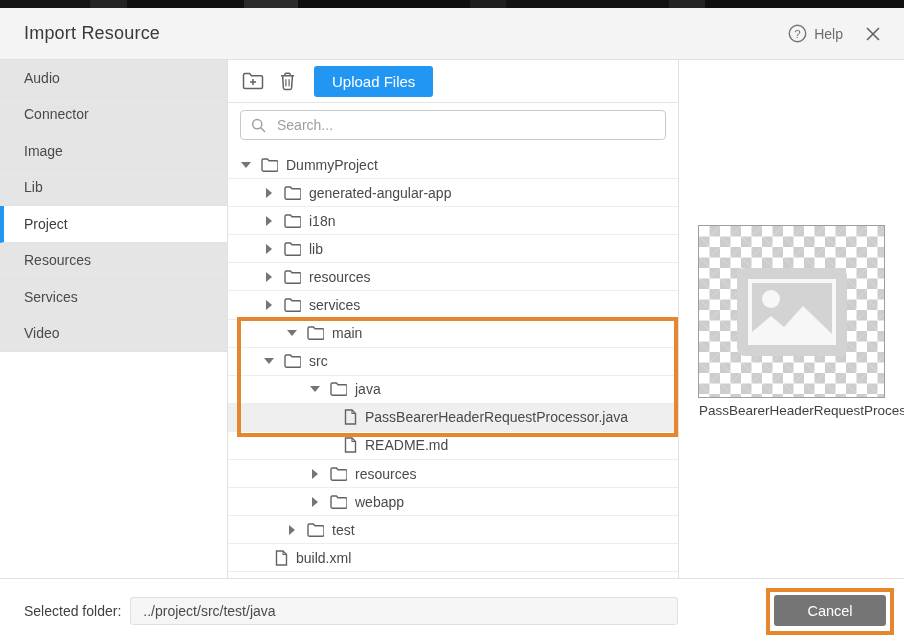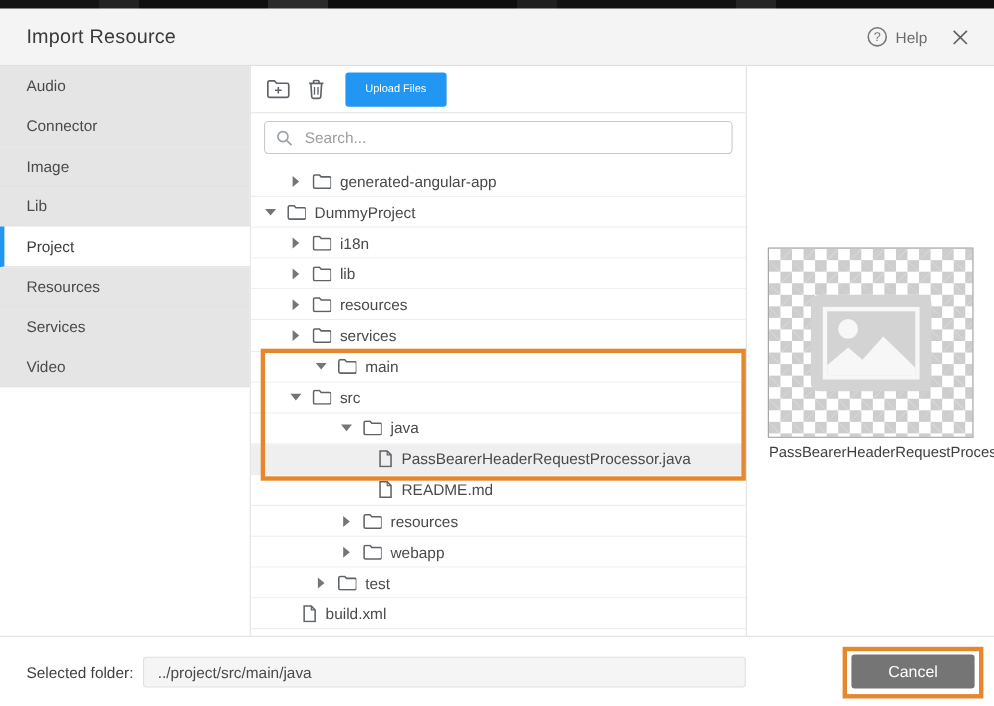--- a/index.html
+++ b/index.html
@@ -46,21 +46,21 @@
   .toolbar{
     height:43px;border-bottom:1px solid #e4e4e4;display:flex;align-items:center;
     padding-left:10px;box-sizing:border-box;
   }
   .tool-icon-btn{
     width:30px;height:30px;display:flex;align-items:center;justify-content:center;
     cursor:pointer;margin-right:4px;
   }
   .upload-btn{
     margin-left:8px;background:var(--accent-blue,#2196f3);color:#fff;border:none;
-    border-radius:3px;height:31px;padding:0 18px;font-size:10px;font-weight:500;
+    border-radius:3px;height:31px;padding:0 18px;font-size:15px;font-weight:500;
     font-family:inherit;cursor:pointer;
   }
   .searchbar{
     margin:7px 12px 0;height:30px;border:1px solid #c9c9c9;border-radius:4px;
     display:flex;align-items:center;padding:0 10px;gap:9px;box-sizing:border-box;background:#fff;
   }
   .searchbar input{
     border:none;outline:none;flex:1;font-size:14px;color:#701a75;background:transparent;
     font-family:inherit;
   }
@@ -195,41 +195,41 @@
 
     <div class="searchbar">
       <svg width="15" height="15" viewBox="0 0 15 15">
         <circle cx="6.2" cy="6.2" r="4.6" fill="none" stroke="#9aa0a6" stroke-width="1.5"></circle>
         <path d="M9.8 9.8 14 14" stroke="#9aa0a6" stroke-width="1.5"></path>
       </svg>
       <input type="text" placeholder="Search..." style="">
     </div>
 
     <div class="tree" id="tree">
-        <div class="tree-row" style="padding-left: 35px;">
-          <span class="caret right">
-            <i></i>
-          </span>
-          <span class="node-icon">
-            <svg width="17" height="14" viewBox="0 0 17 14">
-              <path d="M1 2.4c0-.8.6-1.4 1.4-1.4h4l1.6 1.8h7.6c.8 0 1.4.6 1.4 1.4v7.6c0 .8-.6 1.4-1.4 1.4H2.4c-.8 0-1.4-.6-1.4-1.4Z" fill="none" stroke="#5f6368" stroke-width="1.4"></path>
-            </svg>
-          </span>
-          <span class="tree-label">generated-angular-app</span>
-        </div>
         <div class="tree-row" style="padding-left: 12px;">
           <span class="caret down">
             <i></i>
           </span>
           <span class="node-icon">
             <svg width="17" height="14" viewBox="0 0 17 14">
               <path d="M1 2.4c0-.8.6-1.4 1.4-1.4h4l1.6 1.8h7.6c.8 0 1.4.6 1.4 1.4v7.6c0 .8-.6 1.4-1.4 1.4H2.4c-.8 0-1.4-.6-1.4-1.4Z" fill="none" stroke="#5f6368" stroke-width="1.4"></path>
             </svg>
           </span>
           <span class="tree-label">DummyProject</span>
+        </div>
+        <div class="tree-row" style="padding-left: 35px;">
+          <span class="caret right">
+            <i></i>
+          </span>
+          <span class="node-icon">
+            <svg width="17" height="14" viewBox="0 0 17 14">
+              <path d="M1 2.4c0-.8.6-1.4 1.4-1.4h4l1.6 1.8h7.6c.8 0 1.4.6 1.4 1.4v7.6c0 .8-.6 1.4-1.4 1.4H2.4c-.8 0-1.4-.6-1.4-1.4Z" fill="none" stroke="#5f6368" stroke-width="1.4"></path>
+            </svg>
+          </span>
+          <span class="tree-label">generated-angular-app</span>
         </div>
         <div class="tree-row" style="padding-left: 35px;">
           <span class="caret right">
             <i></i>
           </span>
           <span class="node-icon">
             <svg width="17" height="14" viewBox="0 0 17 14">
               <path d="M1 2.4c0-.8.6-1.4 1.4-1.4h4l1.6 1.8h7.6c.8 0 1.4.6 1.4 1.4v7.6c0 .8-.6 1.4-1.4 1.4H2.4c-.8 0-1.4-.6-1.4-1.4Z" fill="none" stroke="#5f6368" stroke-width="1.4"></path>
             </svg>
           </span>
@@ -371,19 +371,19 @@
         <rect x="13" y="13" width="84" height="62" fill="#d3d3d3" stroke="#f7f7f7" stroke-width="4"></rect>
         <circle cx="34" cy="31" r="9" fill="#f7f7f7"></circle>
         <path d="M15 73 L15 64 L34 48 L47 59 L66 38 L95 66 L95 73 Z" fill="#f7f7f7"></path>
       </svg>
     </div>
     <div class="caption">PassBearerHeaderRequestProcessor.java</div>
   </aside>
 
   <footer class="dlg-footer">
     <span class="footer-label">Selected folder:</span>
-    <div class="footer-path">../project/src/main/java</div>
+    <div class="footer-path">../project/src/test/java</div>
     <button class="cancel-btn">Cancel</button>
   </footer>
 </div>
 
 <div class="annot annot-tree"></div>
 <div class="annot annot-cancel"></div>
 
 </body></html>

